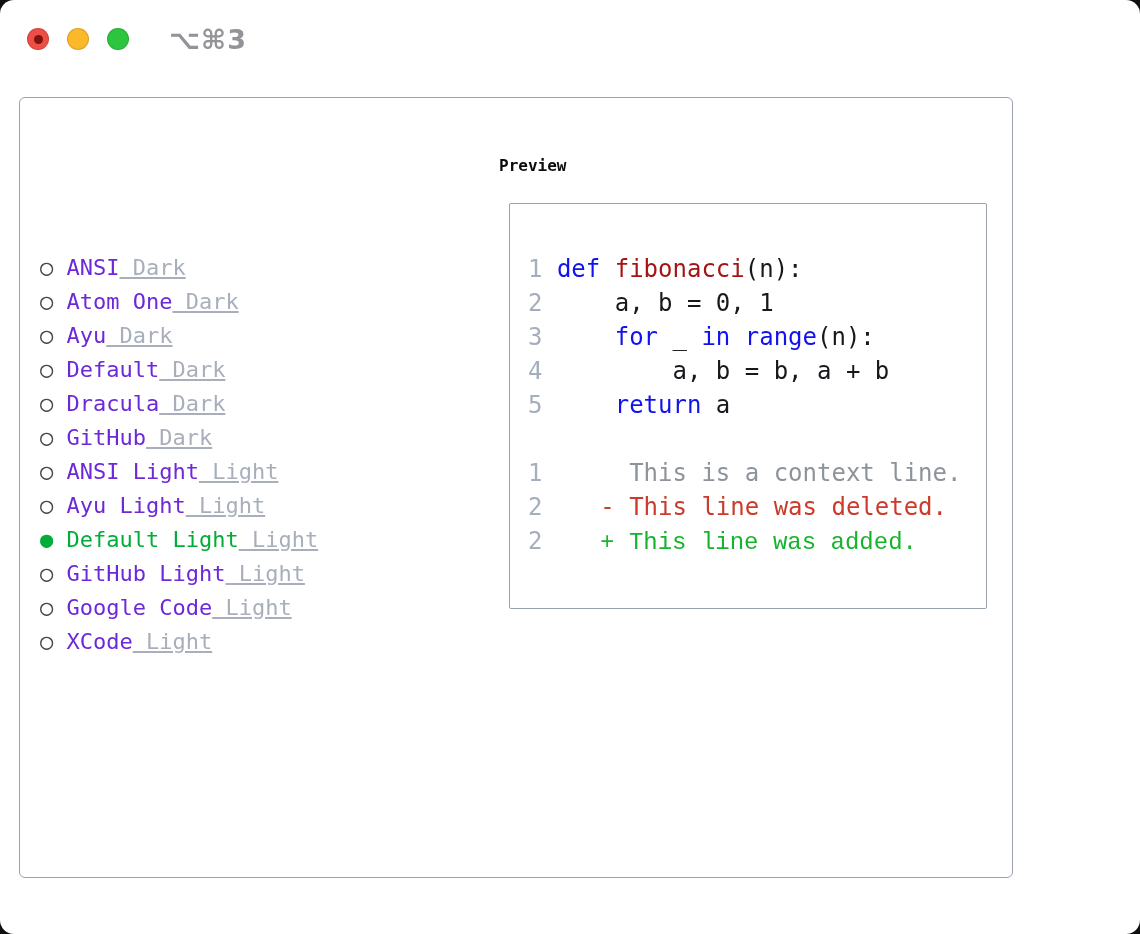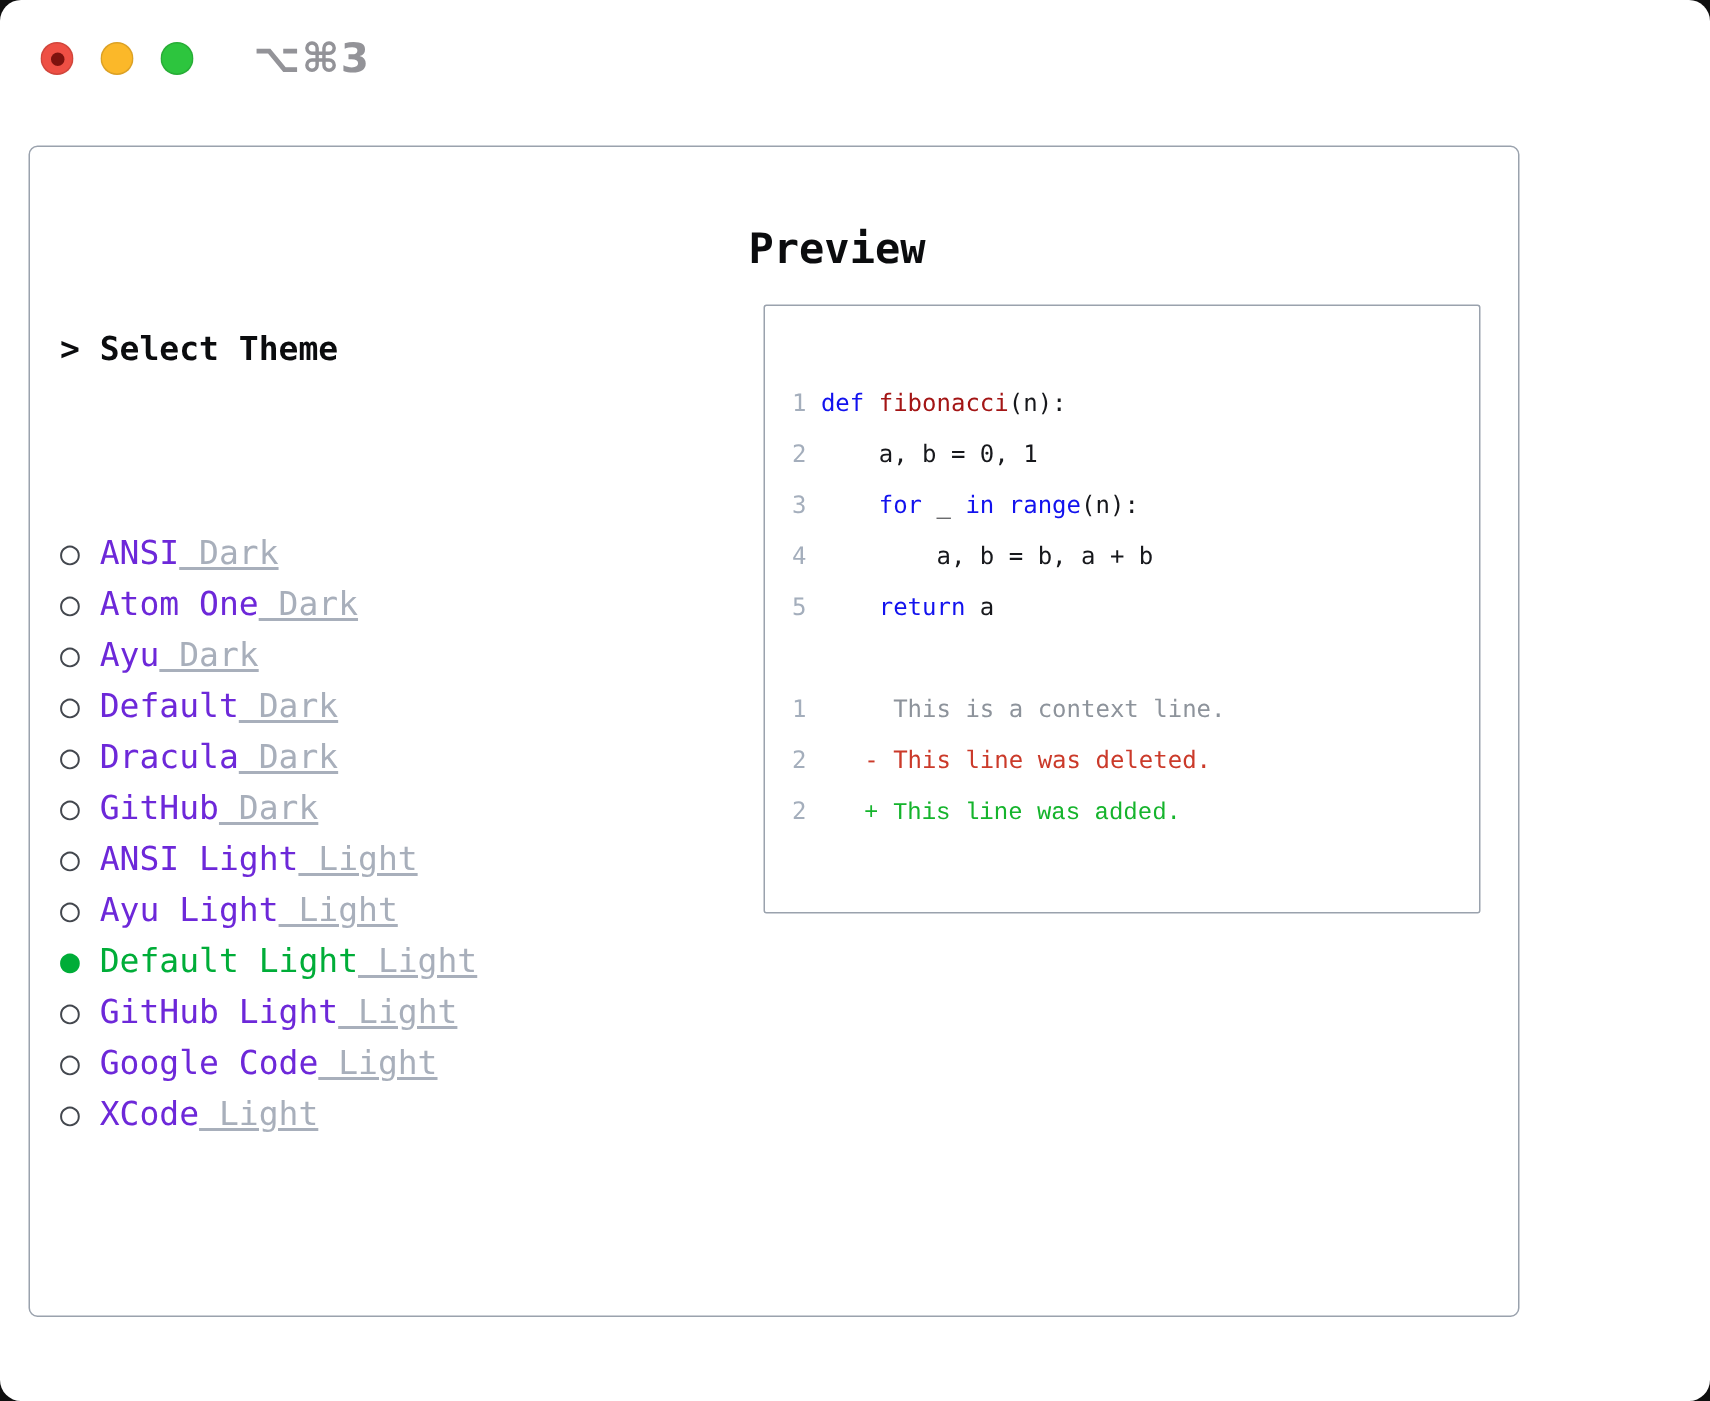--- a/index.html
+++ b/index.html
@@ -41,26 +41,26 @@
   .marker { display:inline-block; width:2ch; }
   .focus-marker, .header-label { font-weight:bold; color:#0b0c0e; }
   .radio { color:#43474e; }
   .radio.sel { color:var(--accent-green); }
   .name { color:#6d28d9; }
   .name.sel { color:var(--accent-green); }
   .variant { color:var(--muted-gray);text-decoration:underline; }
   
   .preview-title {
     position:absolute; left:479px; top:51px; height:34px; line-height:34px;
-    font-size:28px; font-weight:bold; color:#0b0c0e;
+    font-size:16px; font-weight:bold; color:#0b0c0e;
   }
   .preview-box {
     position:absolute; left:489px; top:105px; width:478px; height:406px;
     border:1.5px solid var(--border-gray); border-radius:2px; box-sizing:border-box;
-    padding:48px 0 0 18px; font-size:16px; line-height:34px; white-space:pre; overflow:hidden;
+    padding:48px 0 0 18px; font-size:24px; line-height:34px; white-space:pre; overflow:hidden;
   }
   .cline { height:34px; }
   .ln { display:inline-block; width:2ch; color:var(--gutter-gray); }
   .tok-pl { color:#17181c; }
   .tok-kw { color:var(--keyword-blue); }
   .tok-fn { color:var(--function-red); }
   .diff-context { color:var(--context-gray); }
   .diff-deleted { color:var(--diff-deleted); }
   .diff-added   { color:var(--diff-added);font-family:Liberation Mono, monospace; }
 </style>
@@ -74,21 +74,20 @@
         <span class="dot-inner"></span>
       </span>
     <span class="dot yellow"></span>
     <span class="dot green"></span>
     <span class="shortcut">⌥⌘3</span>
   </div>
 
   <div class="panel">
 
     <div class="left-col">
-      <div class="row"><span class="marker focus-marker">&gt;</span><span class="header-label">Select Theme</span></div>
 
       <div><div class="row"><span class="marker radio">○</span><span class="name">ANSI</span><span class="variant"> Dark</span></div><div class="row"><span class="marker radio">○</span><span class="name">Atom One</span><span class="variant"> Dark</span></div><div class="row"><span class="marker radio">○</span><span class="name">Ayu</span><span class="variant"> Dark</span></div><div class="row"><span class="marker radio">○</span><span class="name">Default</span><span class="variant"> Dark</span></div><div class="row"><span class="marker radio">○</span><span class="name">Dracula</span><span class="variant"> Dark</span></div><div class="row"><span class="marker radio">○</span><span class="name">GitHub</span><span class="variant"> Dark</span></div><div class="row"><span class="marker radio">○</span><span class="name">ANSI Light</span><span class="variant"> Light</span></div><div class="row"><span class="marker radio">○</span><span class="name">Ayu Light</span><span class="variant"> Light</span></div><div class="row"><span class="marker radio sel">●</span><span class="name sel">Default Light</span><span class="variant"> Light</span></div><div class="row"><span class="marker radio">○</span><span class="name">GitHub Light</span><span class="variant"> Light</span></div><div class="row"><span class="marker radio">○</span><span class="name">Google Code</span><span class="variant"> Light</span></div><div class="row"><span class="marker radio">○</span><span class="name">XCode</span><span class="variant"> Light</span></div></div>
 
       <div class="row"></div>
 
       
 
       
 
       

